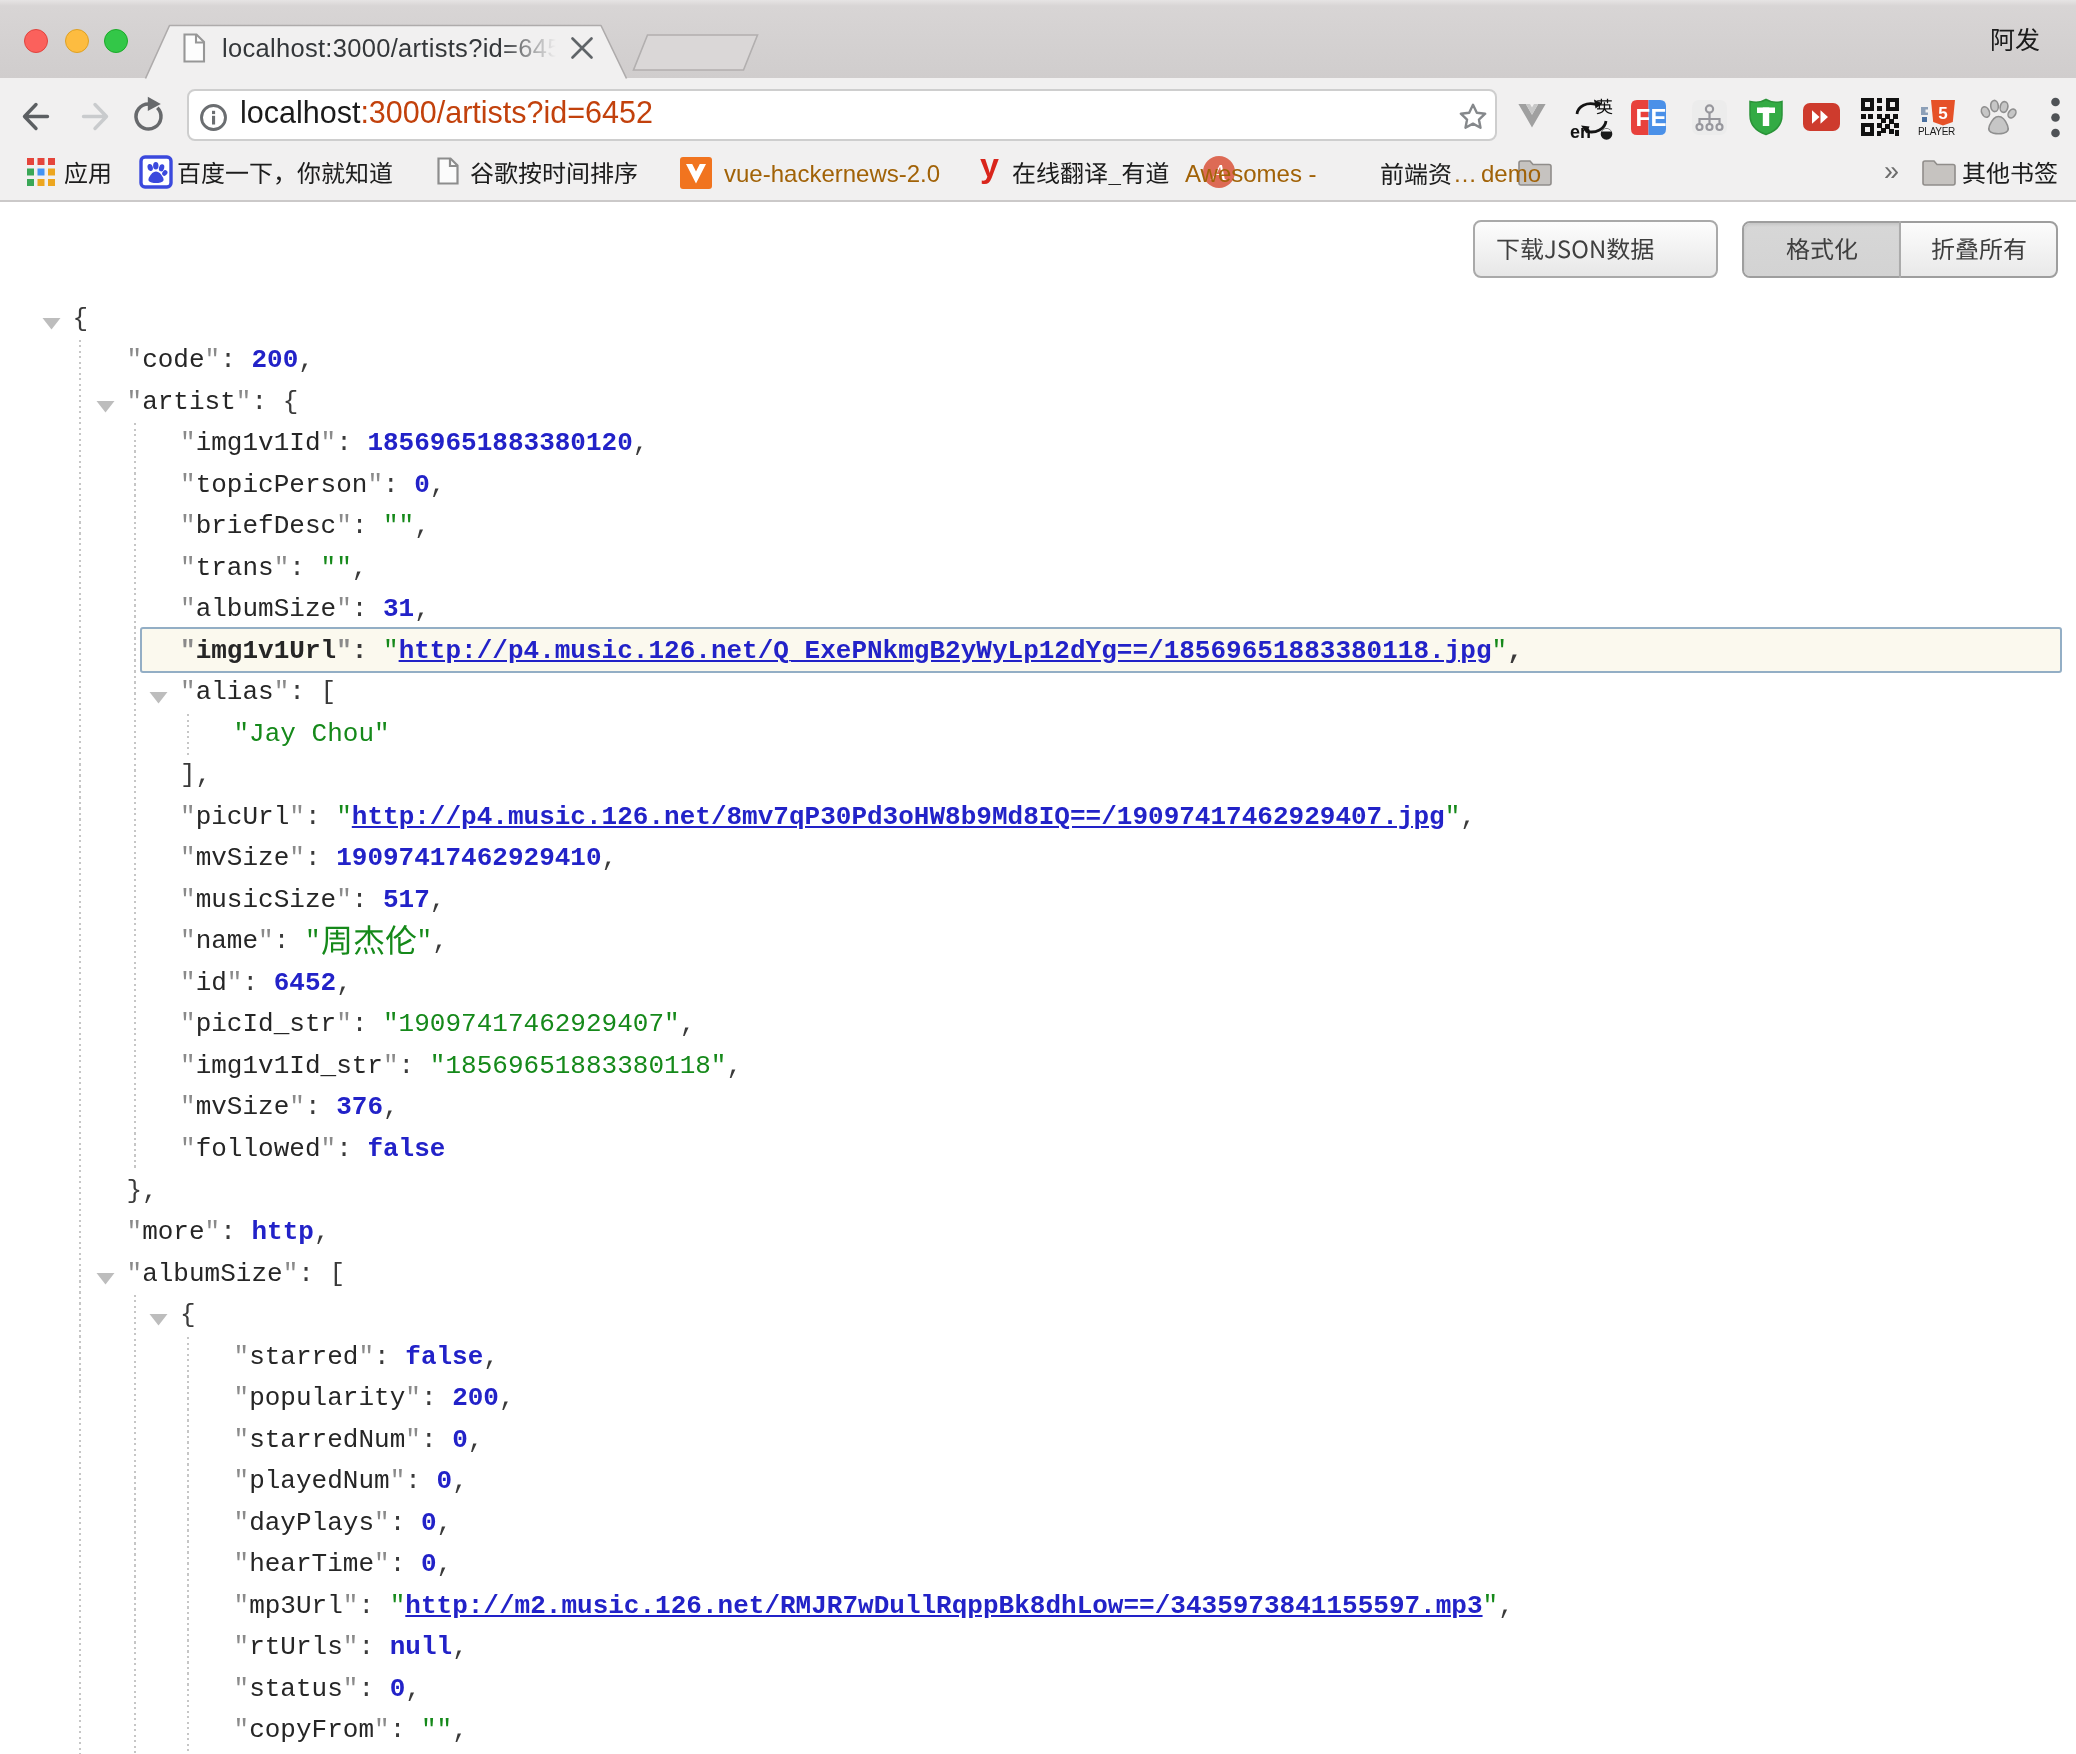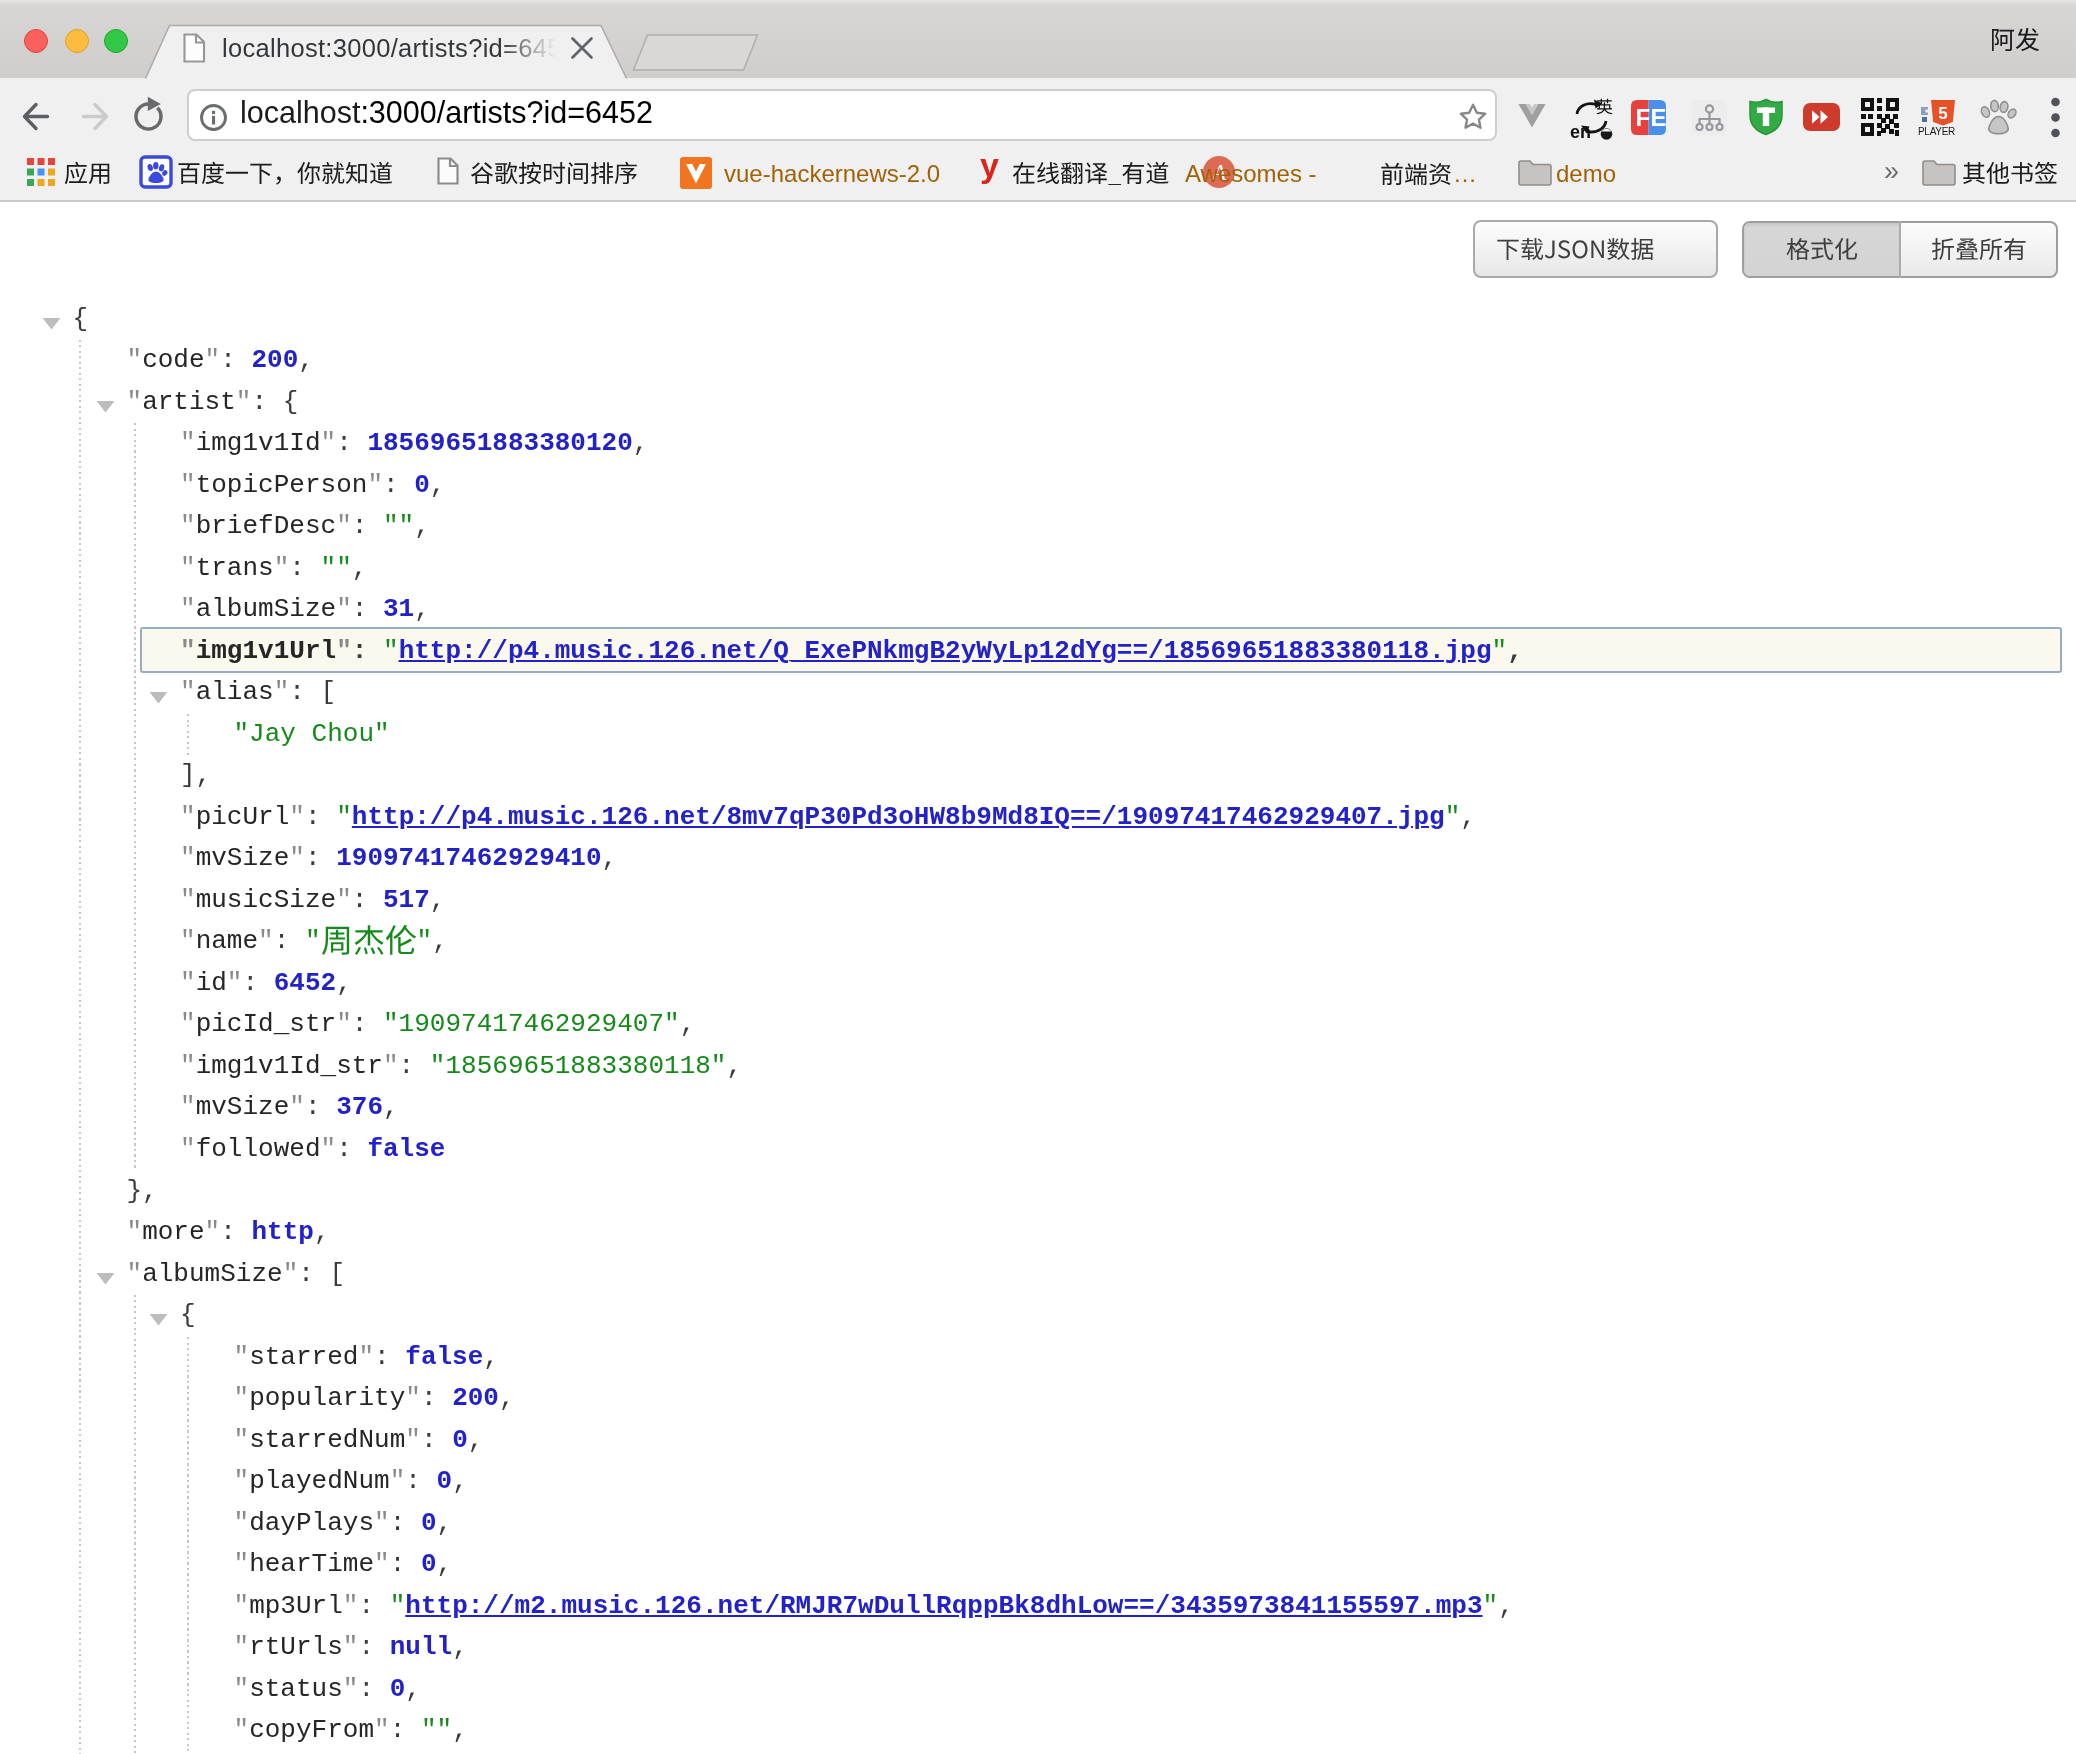--- a/index.html
+++ b/index.html
@@ -113,21 +113,21 @@
  </g>
  <path d="M148.5,26 A12.5,12.5 0 1 0 157.34,29.66" stroke="#67696c" stroke-width="3.5" fill="none"></path>
  <path d="M147.8,18.8 L160.8,25.9 L147.8,33 Z" fill="#67696c"></path>
 </svg>
 <div class="omni"></div>
 <svg class="abs" style="left:199px;top:103px" width="29" height="29" viewBox="0 0 29 29">
   <circle cx="14.5" cy="14.5" r="12" fill="none" stroke="#6b6e71" stroke-width="2.9"></circle>
   <rect x="13" y="12.8" width="3.1" height="8.7" fill="#6b6e71"></rect>
     <rect x="13" y="7.8" width="3.1" height="3.3" fill="#6b6e71"></rect>
 </svg>
-<div class="url"><span style="color:#1b1b1b">localhost</span><span style="color:#000000">:3000/artists?id=6452</span></div>
+<div class="url"><span style="color:#1b1b1b">localhost</span><span style="color:#c2410c">:3000/artists?id=6452</span></div>
 <svg class="abs" style="left:1456px;top:100px" width="34" height="34" viewBox="0 0 24 24">
   <path d="M12 3.4 L14.7 9 L20.6 9.7 L16.2 13.8 L17.3 19.6 L12 16.7 L6.7 19.6 L7.8 13.8 L3.4 9.7 L9.3 9 Z" fill="none" stroke="#85888b" stroke-width="1.7" stroke-linejoin="round"></path>
 </svg>
 <svg class="abs" style="left:1516px;top:101px" width="32" height="29" viewBox="0 0 40 35">
   <path d="M3,3 L12.3,3 L20,16.5 L27.7,3 L37,3 L20,32.5 Z" fill="#a0a0a0"></path>
   <path d="M12.3,3 L20,16.5 L27.7,3 L22.5,3 L20,7.6 L17.5,3 Z" fill="#c8c8c8"></path>
 </svg>
 <svg class="abs" style="left:1570px;top:97px" width="44" height="44" viewBox="0 0 44 44">
   <g stroke="#141414" stroke-width="2.8" fill="none">
     <path d="M7,17 C8,9 17,5 26,7.5"></path>
@@ -293,21 +293,21 @@
     <g transform="translate(0,880) scale(1,-1)">
       <use href="#u524d" x="0"></use>
       <use href="#u7aef" x="1000"></use>
       <use href="#u8d44" x="2000"></use>
     </g>
   </svg>
 <div class="bt" style="left:1453px">…</div>
 <svg class="abs" style="left:1518px;top:160px" width="34" height="26" viewBox="0 0 34 26">
    <path d="M1,3 Q1,1 3,1 L12,1 L15,4.5 L31,4.5 Q33,4.5 33,6.5 L33,23 Q33,25 31,25 L3,25 Q1,25 1,23 Z" fill="#c6c3c0" stroke="#908d8a" stroke-width="1.6"></path>
 </svg>
-<div class="bt" style="left:1556px">demo</div>
+<div class="bt" style="left:1481px">demo</div>
 <div class="bt" style="left:1884px;color:#6d6d6d;font-size:27px;top:157px">»</div>
 <svg class="abs" style="left:1922px;top:160px" width="34" height="26" viewBox="0 0 34 26">
    <path d="M1,3 Q1,1 3,1 L12,1 L15,4.5 L31,4.5 Q33,4.5 33,6.5 L33,23 Q33,25 31,25 L3,25 Q1,25 1,23 Z" fill="#c6c3c0" stroke="#908d8a" stroke-width="1.6"></path>
 </svg>
 <svg style="position:absolute;display:block;left:1962px;top:161px;" width="96.0" height="24" viewBox="0 0 4000 1000" fill="#1d1d1d">
     <g transform="translate(0,880) scale(1,-1)">
       <use href="#u5176" x="0"></use>
       <use href="#u4ed6" x="1000"></use>
       <use href="#u4e66" x="2000"></use>
       <use href="#u7b7e" x="3000"></use>

